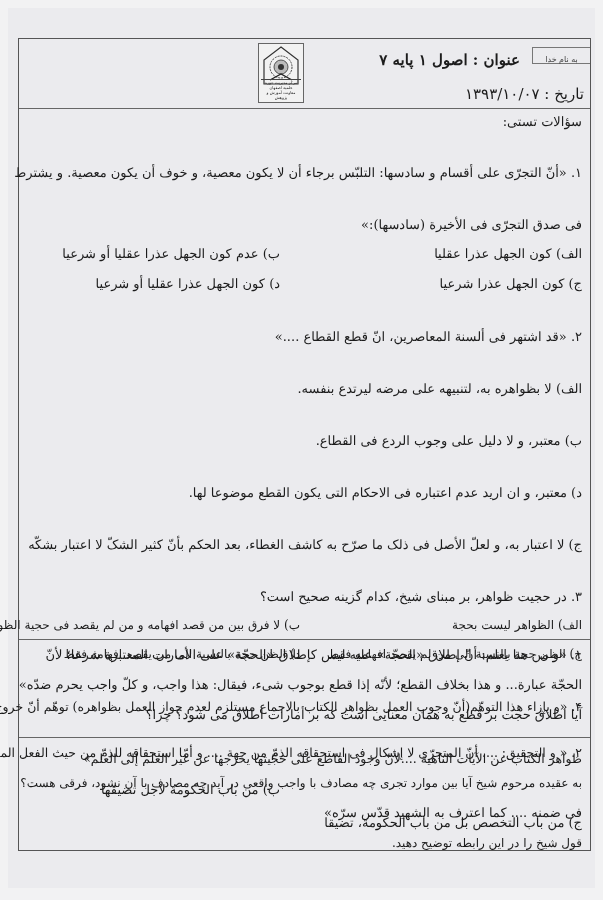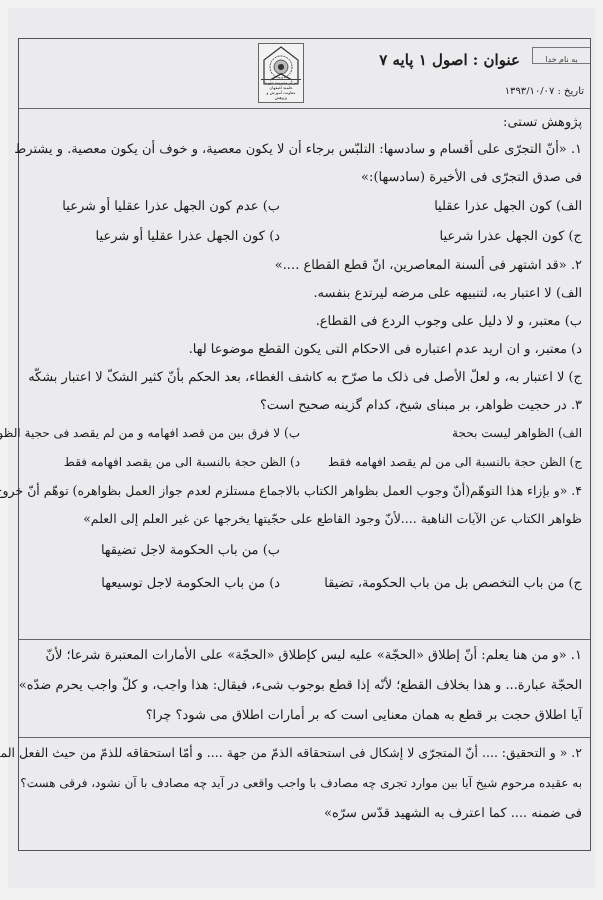--- a/index.html
+++ b/index.html
@@ -20,37 +20,37 @@
   }
   .bism {
     position:absolute; right:0; top:8px; width:58px; height:17px;
     border:1px solid #777; border-right:none; box-sizing:border-box;
     font-size:8px; text-align:center; line-height:24px; direction:rtl; color:#444;
   }
   .title {
     position:absolute; right:70px; top:12px; font-size:15px; direction:rtl; white-space:nowrap;font-weight:bold;
   }
   .date {
-    position:absolute; right:6px; top:46px; font-size:10px; direction:rtl; white-space:nowrap;
+    position:absolute; right:6px; top:46px; font-size:15px; direction:rtl; white-space:nowrap;
   }
   .logo {
     position:absolute; left:239px; top:4px; width:46px; height:60px;
     border:1px solid #666; box-sizing:border-box; background:#f2f2f2;
   }
   .logo svg { position:absolute; left:3px; top:2px; }
   .logo .cap {
     position:absolute; left:2px; bottom:2px; width:40px; font-size:4px; line-height:5px;
     text-align:center; direction:rtl; color:#222; border-top:1px solid #444;
   }
   .content {
     position:absolute; left:0; top:70px; width:100%; direction:rtl;
     font-size:13px; line-height:26px;
   }
   .line { position:relative; height:26px; padding:0 8px 0 8px; white-space:nowrap; }
-  .line.tall { height:28px; line-height:28px; }
+  .line.tall { height:28px; line-height:28px;margin-top:24px; }
   .opt-row { position:relative; height:26px; }
   .opt-r { position:absolute; right:8px; top:0; white-space:nowrap;text-align:right; }
   .opt-l { position:absolute; right:310px; top:0; white-space:nowrap;text-align:center; }
   .section2 { position:absolute; left:0; width:100%; border-top:1.5px solid #666; direction:rtl; font-size:13px; }
   .s2a { top:600px; height:98px; }
   .s2b { top:698px; height:114px; }
   .section2 .line { height:30px; line-height:30px; }
   .sq { font-size:12px; }
 </style>
 </head>
@@ -73,35 +73,35 @@
         <path d="M8 34 L19 28 L30 34" fill="none" stroke="#222" stroke-width="1.4"></path>
       </svg>
       <div class="cap">
         <div>مرکز مدیریت حوزه علمیه اصفهان</div>
         <div>معاونت آموزش و پژوهش</div>
       </div>
     </div>
   </div>
 
   <div class="content">
-    <div class="line">پژوهش تستی:</div>
+    <div class="line">سؤالات تستی:</div>
 
     <div class="line tall">۱. «أنّ التجرّی علی أقسام و سادسها: التلبّس برجاء أن لا یکون معصیة، و خوف أن یکون معصیة. و یشترط</div>
     <div class="line tall">فی صدق التجرّی فی الأخیرة (سادسها):»</div>
     <div class="opt-row" style="height:30px;line-height:30px;">
       <span class="opt-r">الف) کون الجهل عذرا عقلیا</span>
       <span class="opt-l">ب) عدم کون الجهل عذرا عقلیا أو شرعیا</span>
     </div>
     <div class="opt-row" style="height:30px;line-height:30px;">
       <span class="opt-r">ج) کون الجهل عذرا شرعیا</span>
       <span class="opt-l">د) کون الجهل عذرا عقلیا أو شرعیا</span>
     </div>
 
     <div class="line tall">۲. «قد اشتهر فی ألسنة المعاصرین، انّ قطع القطاع ....»</div>
-    <div class="line tall">الف) لا اعتبار به، لتنبیهه علی مرضه لیرتدع بنفسه.</div>
+    <div class="line tall">الف) لا بظواهره به، لتنبیهه علی مرضه لیرتدع بنفسه.</div>
     <div class="line tall">ب) معتبر، و لا دلیل علی وجوب الردع فی القطاع.</div>
     <div class="line tall">د) معتبر، و ان ارید عدم اعتباره فی الاحکام التی یکون القطع موضوعا لها.</div>
     <div class="line tall">ج) لا اعتبار به، و لعلّ الأصل فی ذلک ما صرّح به کاشف الغطاء، بعد الحکم بأنّ کثیر الشکّ لا اعتبار بشکّه</div>
 
     <div class="line tall">۳. در حجیت ظواهر، بر مبنای شیخ، کدام گزینه صحیح است؟</div>
     <div class="opt-row" style="height:28px;line-height:28px;font-size:12px;">
       <span class="opt-r">الف) الظواهر لیست بحجة</span>
       <span class="opt-l" style="right:290px">ب) لا فرق بین من قصد افهامه و من لم یقصد فی حجیة الظواهر</span>
     </div>
     <div class="opt-row" style="height:30px;line-height:30px;font-size:12px;">
@@ -109,28 +109,28 @@
       <span class="opt-l" style="right:290px">د) الظن حجة بالنسبة الی من یقصد افهامه فقط</span>
     </div>
 
     <div class="line tall" style="font-size:12.5px">۴. «و بإزاء هذا التوهّم(أنّ وجوب العمل بظواهر الکتاب بالاجماع مستلزم لعدم جواز العمل بظواهره) توهّم أنّ خروج</div>
     <div class="line tall" style="font-size:12.5px">ظواهر الکتاب عن الآیات الناهیة ....لأنّ وجود القاطع علی حجّیتها یخرجها عن غیر العلم إلی العلم»</div>
     <div class="opt-row" style="height:34px;line-height:34px;">
       <span class="opt-l">ب) من باب الحکومة لاجل تضیقها</span>
     </div>
     <div class="opt-row" style="height:32px;line-height:32px;">
       <span class="opt-r">ج) من باب التخصص بل من باب الحکومة، تضیقا</span>
-      <span class="opt-l">د) من باب الحکومة لاجل توسیعها</span>
     </div>
   </div>
 
   <div class="section2 s2a">
     <div class="line">۱. «و من هنا یعلم: أنّ إطلاق «الحجّة» علیه لیس کإطلاق «الحجّة» علی الأمارات المعتبرة شرعا؛ لأنّ</div>
     <div class="line">الحجّة عبارة... و هذا بخلاف القطع؛ لأنّه إذا قطع بوجوب شیء، فیقال: هذا واجب، و کلّ واجب یحرم ضدّه»</div>
     <div class="line">آیا اطلاق حجت بر قطع به همان معنایی است که بر أمارات اطلاق می شود؟ چرا؟</div>
   </div>
 
   <div class="section2 s2b">
     <div class="line" style="font-size:12.5px">۲. « و التحقیق: .... أنّ المتجرّی لا إشکال فی استحقاقه الذمّ من جهة .... و أمّا استحقاقه للذمّ من حیث الفعل المتجرّی</div>
     <div class="line sq">به عقیده مرحوم شیخ آیا بین موارد تجری چه مصادف با واجب واقعی در آید چه مصادف با آن نشود، فرقی هست؟</div>
     <div class="line">فی ضمنه .... کما اعترف به الشهید قدّس سرّه»</div>
+    <div class="line sq">قول شیخ را در این رابطه توضیح دهید.</div>
   </div>
 </div>
 
 </body></html>

